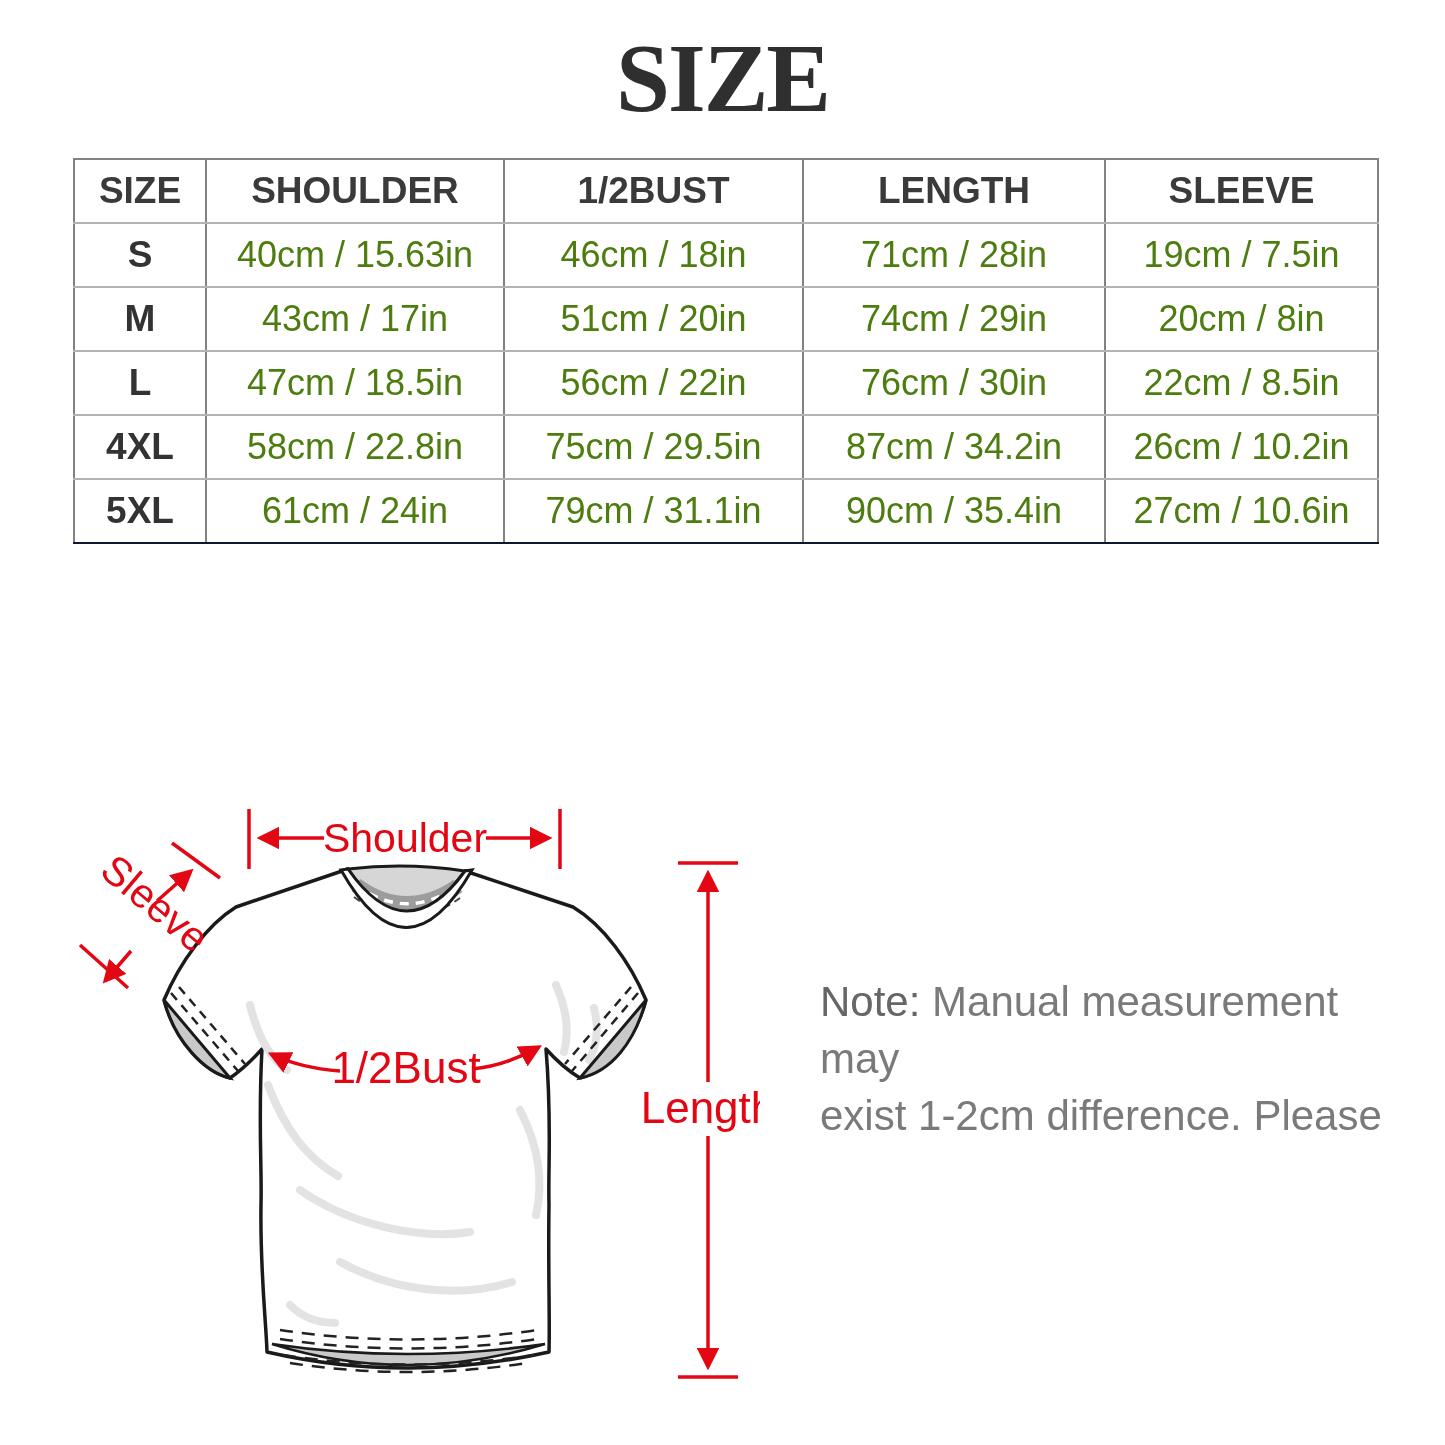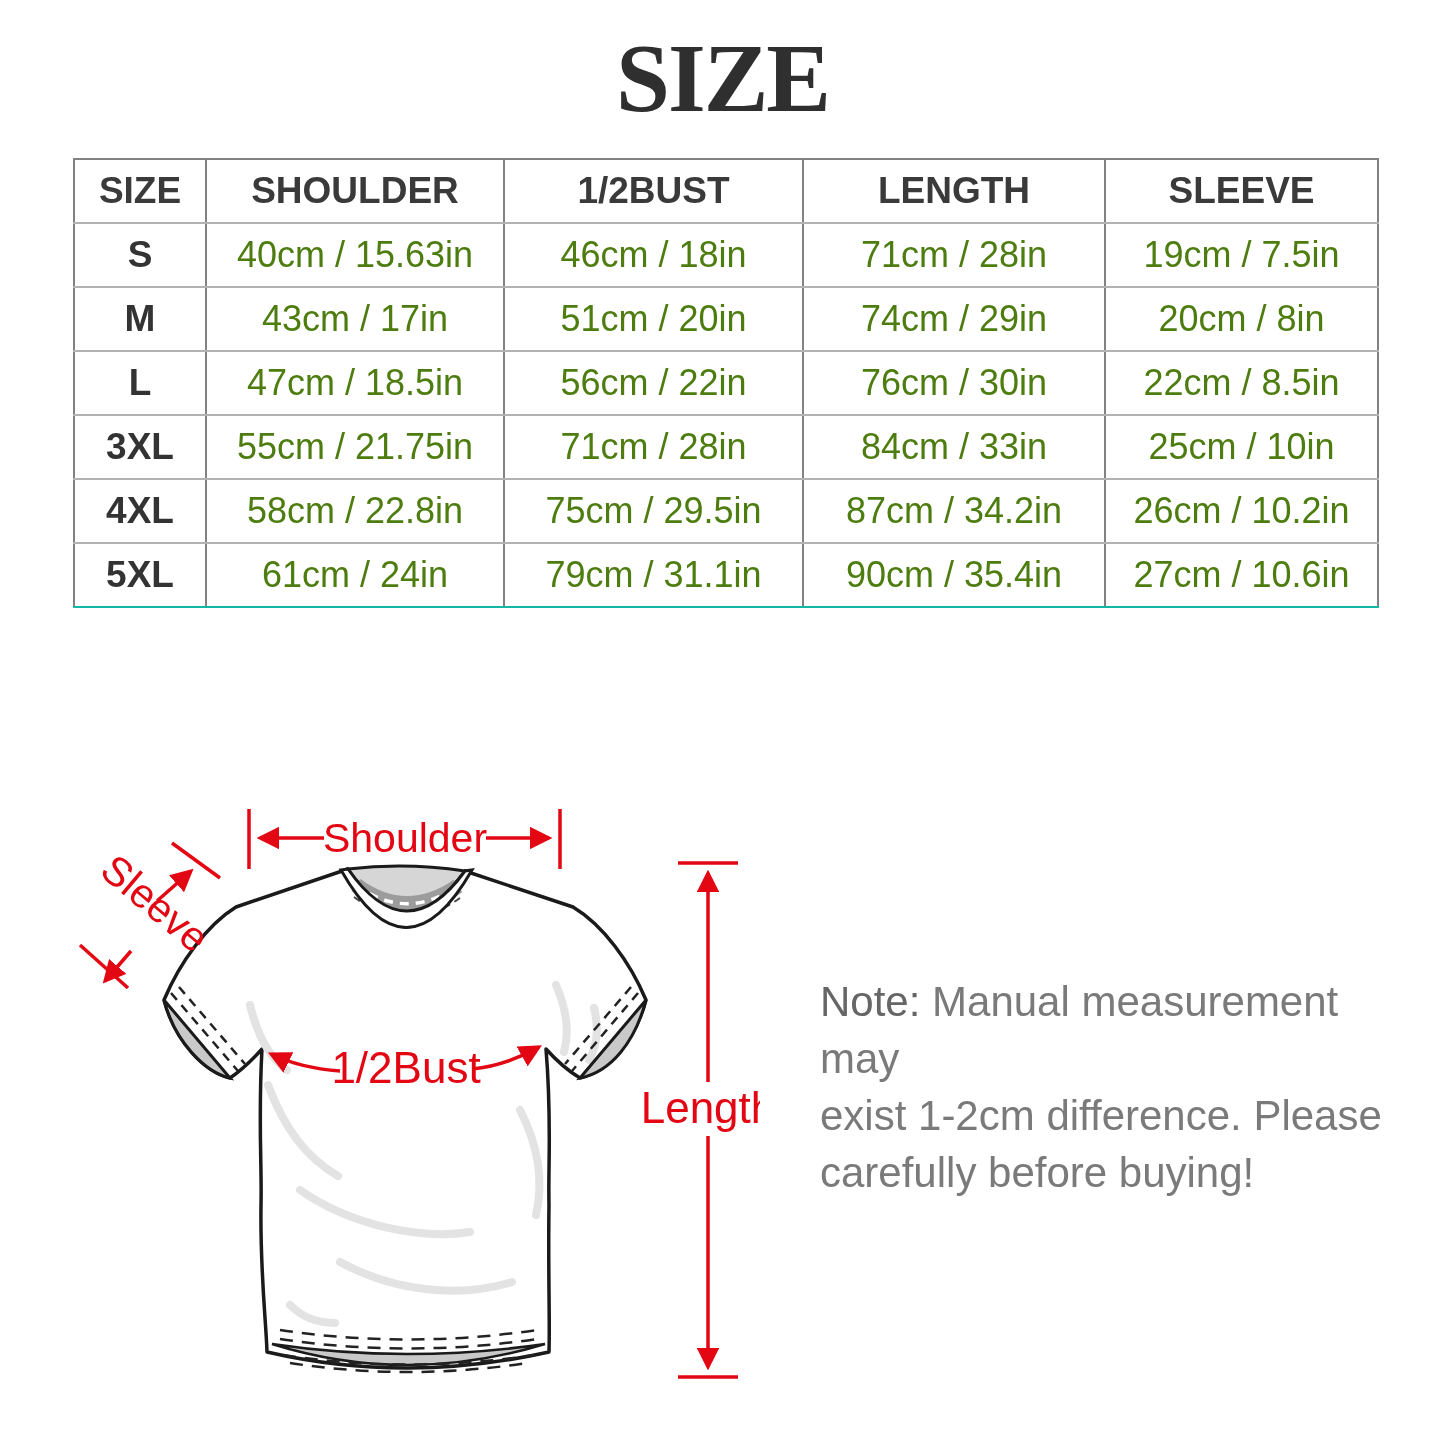--- a/index.html
+++ b/index.html
@@ -13,21 +13,21 @@
     letter-spacing:-2px;color:#2f2f2f;
   }
   .size-table-wrap{position:absolute;left:73px;top:158px;}
   table.size-table{border-collapse:collapse;table-layout:fixed;width:1304px;}
   table.size-table th,table.size-table td{
     text-align:center;vertical-align:middle;padding:0;
     border-top:2px solid #b3b3b3;border-bottom:2px solid #b3b3b3;
     border-left:2px solid #828282;border-right:2px solid #828282;
   }
   table.size-table tr:first-child th{border-top:2px solid #828282;}
-  table.size-table tr:last-child td{border-bottom:2px solid #14b8a6;}
+  table.size-table tr:last-child td{border-bottom:2px solid #0f172a;}
   table.size-table th{height:62px;font-size:37px;font-weight:bold;color:#3a3a3a;}
   table.size-table td{height:62px;}
   td.size-cell{font-size:37px;font-weight:bold;color:#333333;}
   td.value-cell{font-size:36px;color:#4d7c0f;}
   .diagram-svg{position:absolute;left:40px;top:790px;}
   .note{
     position:absolute;left:820px;top:973px;width:600px;
     font-size:42px;line-height:57px;color:#7a7a7a;
   }
   .note .bold{font-weight:normal;color:#666666;}
@@ -69,27 +69,20 @@
       <td class="value-cell">20cm / 8in</td>
     </tr>
     <tr>
       <td class="size-cell">L</td>
       <td class="value-cell">47cm / 18.5in</td>
       <td class="value-cell">56cm / 22in</td>
       <td class="value-cell">76cm / 30in</td>
       <td class="value-cell">22cm / 8.5in</td>
     </tr>
     <tr>
-      <td class="size-cell">3XL</td>
-      <td class="value-cell">55cm / 21.75in</td>
-      <td class="value-cell">71cm / 28in</td>
-      <td class="value-cell">84cm / 33in</td>
-      <td class="value-cell">25cm / 10in</td>
-    </tr>
-    <tr>
       <td class="size-cell">4XL</td>
       <td class="value-cell">58cm / 22.8in</td>
       <td class="value-cell">75cm / 29.5in</td>
       <td class="value-cell">87cm / 34.2in</td>
       <td class="value-cell">26cm / 10.2in</td>
     </tr>
     <tr>
       <td class="size-cell">5XL</td>
       <td class="value-cell">61cm / 24in</td>
       <td class="value-cell">79cm / 31.1in</td>
@@ -195,14 +188,13 @@
     <text x="405" y="852" font-size="41" text-anchor="middle">Shoulder</text>
     <text font-size="41" text-anchor="middle" transform="translate(146,914) rotate(40)">Sleeve</text>
     <text x="406" y="1083" font-size="44" text-anchor="middle">1/2Bust</text>
     <text x="708" y="1123" font-size="44" text-anchor="middle">Length</text>
   </g>
 </svg>
 
 <div class="note">
   <div><span class="bold">Note:</span><span> Manual measurement may</span></div>
   <div>exist 1-2cm difference. Please</div>
-  <div>carefully before buying!</div>
 </div>
 
 </body></html>

